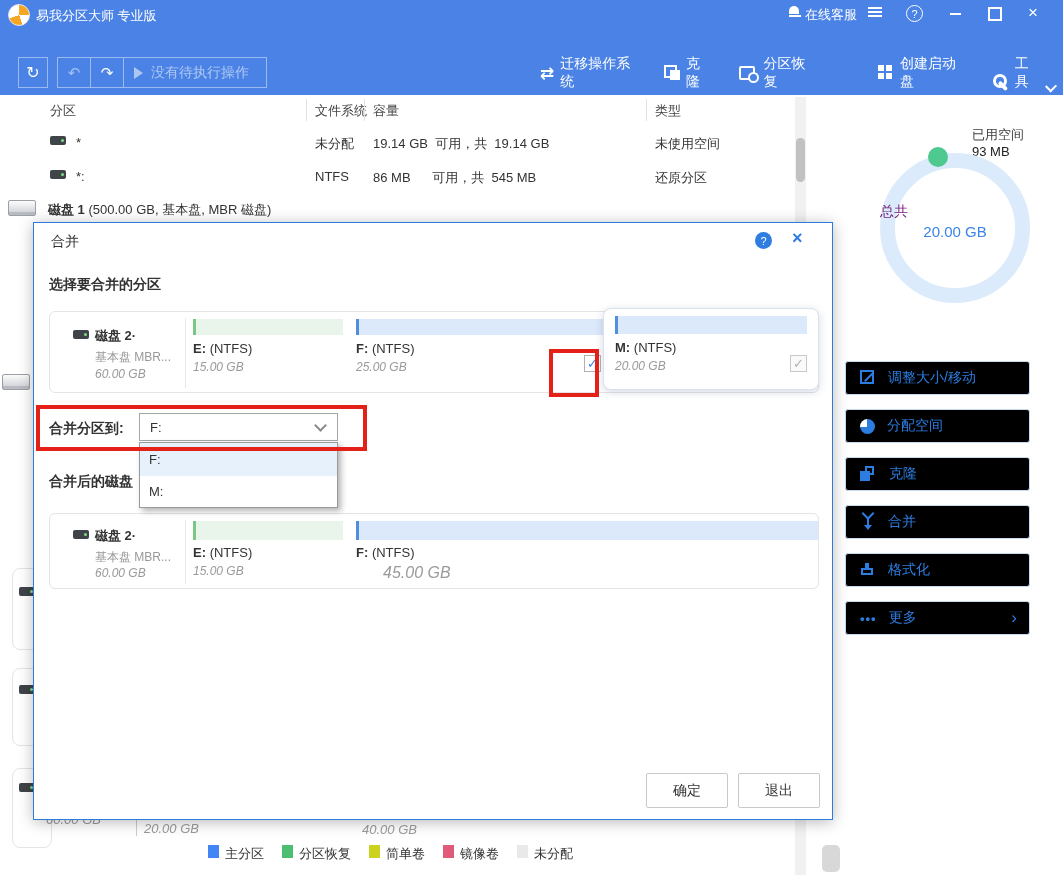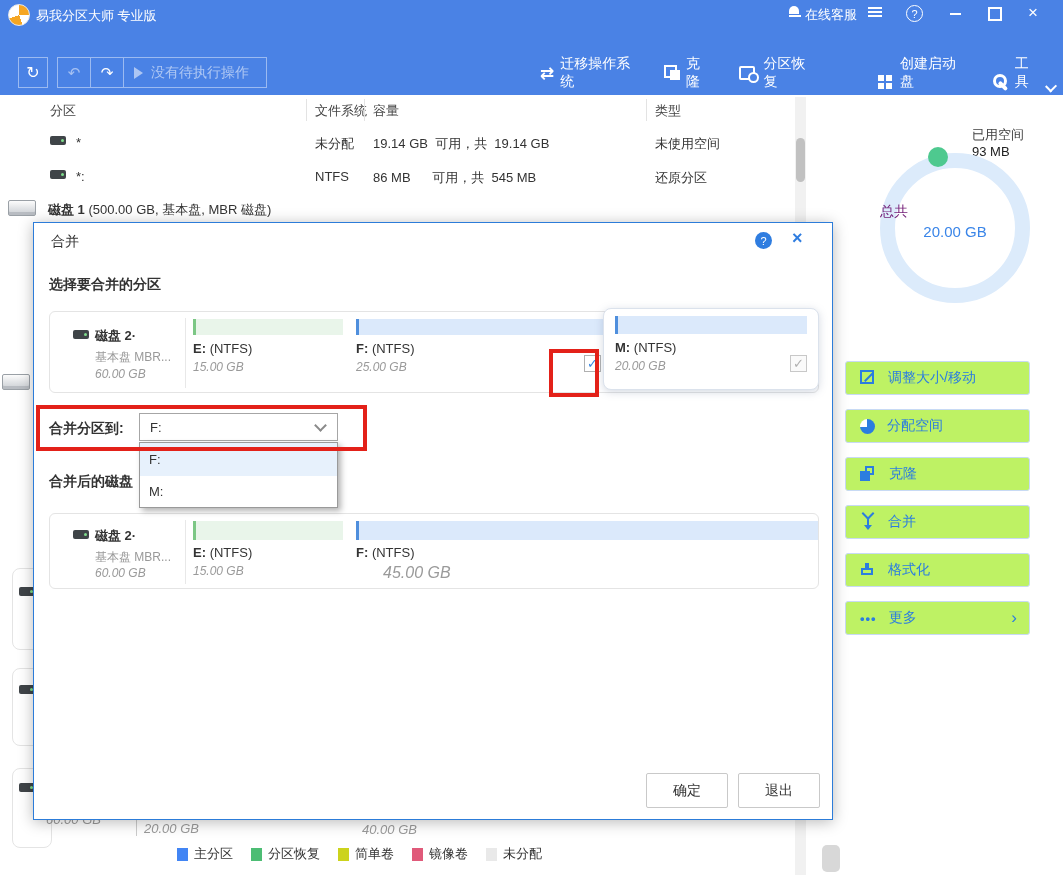--- a/index.html
+++ b/index.html
@@ -12,21 +12,21 @@
   .gray{color:#999;}
   .ital{font-style:italic;color:#9a9a9a;}
   .bold{font-weight:bold;}
   .hdr-div{width:1px;background:#e3e3e3;}
   .tbbox{border:1px solid rgba(255,255,255,.45);}
   .tri{width:0;height:0;border-top:6px solid transparent;border-bottom:6px solid transparent;border-left:9px solid rgba(255,255,255,.55);}
   .chev{width:7px;height:7px;border-right:2px solid #fff;border-bottom:2px solid #fff;transform:rotate(45deg);}
   .chev-gray{border-color:#8a8a8a;}
   .bar{border-left:3px solid;box-sizing:border-box;}
   .card{background:#fff;border:1px solid #e4e4e4;border-radius:6px;box-sizing:border-box;}
-  .side-btn{background:#bef264;border:1px solid #c8daf4;border-radius:3px;color:#2b7de0;font-size:14px;
+  .side-btn{background:#000000;border:1px solid #c8daf4;border-radius:3px;color:#2b7de0;font-size:14px;
             display:flex;align-items:center;box-sizing:border-box;cursor:pointer;}
   .side-btn .lbl{margin-left:12px;}
   .redrect{border:4px solid #e32119;box-sizing:border-box;z-index:50;}
   .ckbox{width:17px;height:17px;background:#fff;border:1px solid #b0b0b0;box-sizing:border-box;
          display:flex;align-items:center;justify-content:center;font-size:13px;font-weight:bold;}
   .drive-ic{width:16px;height:9px;background:#3f4448;border-radius:2px;position:relative;}
   .drive-ic::after{content:"";position:absolute;right:2px;top:3px;width:3px;height:3px;background:#7ddc8a;border-radius:50%;}
   .disk3d{width:26px;height:14px;border:1px solid #9aa0a6;border-radius:2px;
           background:linear-gradient(180deg,#fcfcfc,#c9cdd2);box-shadow:inset 0 -3px 0 #b8bcc2;}
   .btn{background:#fff;border:1px solid #c9c9c9;border-radius:2px;font-size:14px;color:#333;
@@ -92,21 +92,21 @@
       </span>
       <span style="margin-left:7px;">克隆</span>
     </div>
     <div style="display:flex;align-items:center;margin-left:28px;cursor:pointer;">
       <span style="position:relative;width:20px;height:17px;">
         <span class="a" style="left:0;top:1px;width:12px;height:10px;border:2px solid #fff;border-radius:2px;"></span>
         <span class="a" style="left:9px;top:7px;width:7px;height:7px;border:2px solid #fff;border-radius:50%;background:#4a82e5;"></span>
       </span>
       <span style="margin-left:6px;">分区恢复</span>
     </div>
-    <div style="display:flex;align-items:flex-end;margin-left:40px;cursor:pointer;padding-left:24px;">
+    <div style="display:flex;align-items:center;margin-left:40px;cursor:pointer;padding-left:24px;">
       <span style="position:relative;width:16px;height:16px;">
         <span class="a" style="left:0;top:0;width:6px;height:6px;background:#fff;"></span>
         <span class="a" style="left:8px;top:0;width:6px;height:6px;background:#fff;"></span>
         <span class="a" style="left:0;top:8px;width:6px;height:6px;background:#fff;"></span>
         <span class="a" style="left:8px;top:8px;width:6px;height:6px;background:#fff;"></span>
       </span>
       <span style="margin-left:7px;">创建启动盘</span>
     </div>
     <div style="display:flex;align-items:flex-end;margin-left:28px;cursor:pointer;">
       <span style="position:relative;width:18px;height:18px;">
@@ -158,21 +158,21 @@
     <div class="drive-ic" style="margin:16px 0 0 6px;"></div>
   </div>
   <div class="a card" style="left:12px;top:768px;width:40px;height:80px;border-radius:8px;">
     <div class="drive-ic" style="margin:14px 0 0 6px;"></div>
   </div>
   <div class="a ital" style="left:46px;top:812px;font-size:13px;">60.00 GB</div>
   <div class="a" style="left:136px;top:820px;width:1px;height:16px;background:#ccc;"></div>
   <div class="a ital" style="left:144px;top:821px;font-size:13px;">20.00 GB</div>
   <div class="a ital" style="left:362px;top:822px;font-size:13px;">40.00 GB</div>
 
-  <div class="a" style="left:177px;top:845px;width:430px;height:18px;display:flex;align-items:center;font-size:13px;color:#333;">
+  <div class="a" style="left:208px;top:845px;width:430px;height:18px;display:flex;font-size:13px;color:#333;">
     <span class="sq" style="width:11px;height:13px;background:#4285f4;"></span>
     <span style="margin:0 18px 0 6px;">主分区</span>
     <span class="sq" style="width:11px;height:13px;background:#4dbd74;"></span>
     <span style="margin:0 18px 0 6px;">分区恢复</span>
     <span class="sq" style="width:11px;height:13px;background:#ccd31c;"></span>
     <span style="margin:0 18px 0 6px;">简单卷</span>
     <span class="sq" style="width:11px;height:13px;background:#e05a7a;"></span>
     <span style="margin:0 18px 0 6px;">镜像卷</span>
     <span class="sq" style="width:11px;height:13px;background:#e9e9e9;"></span>
     <span style="margin:0 0 0 6px;">未分配</span>

